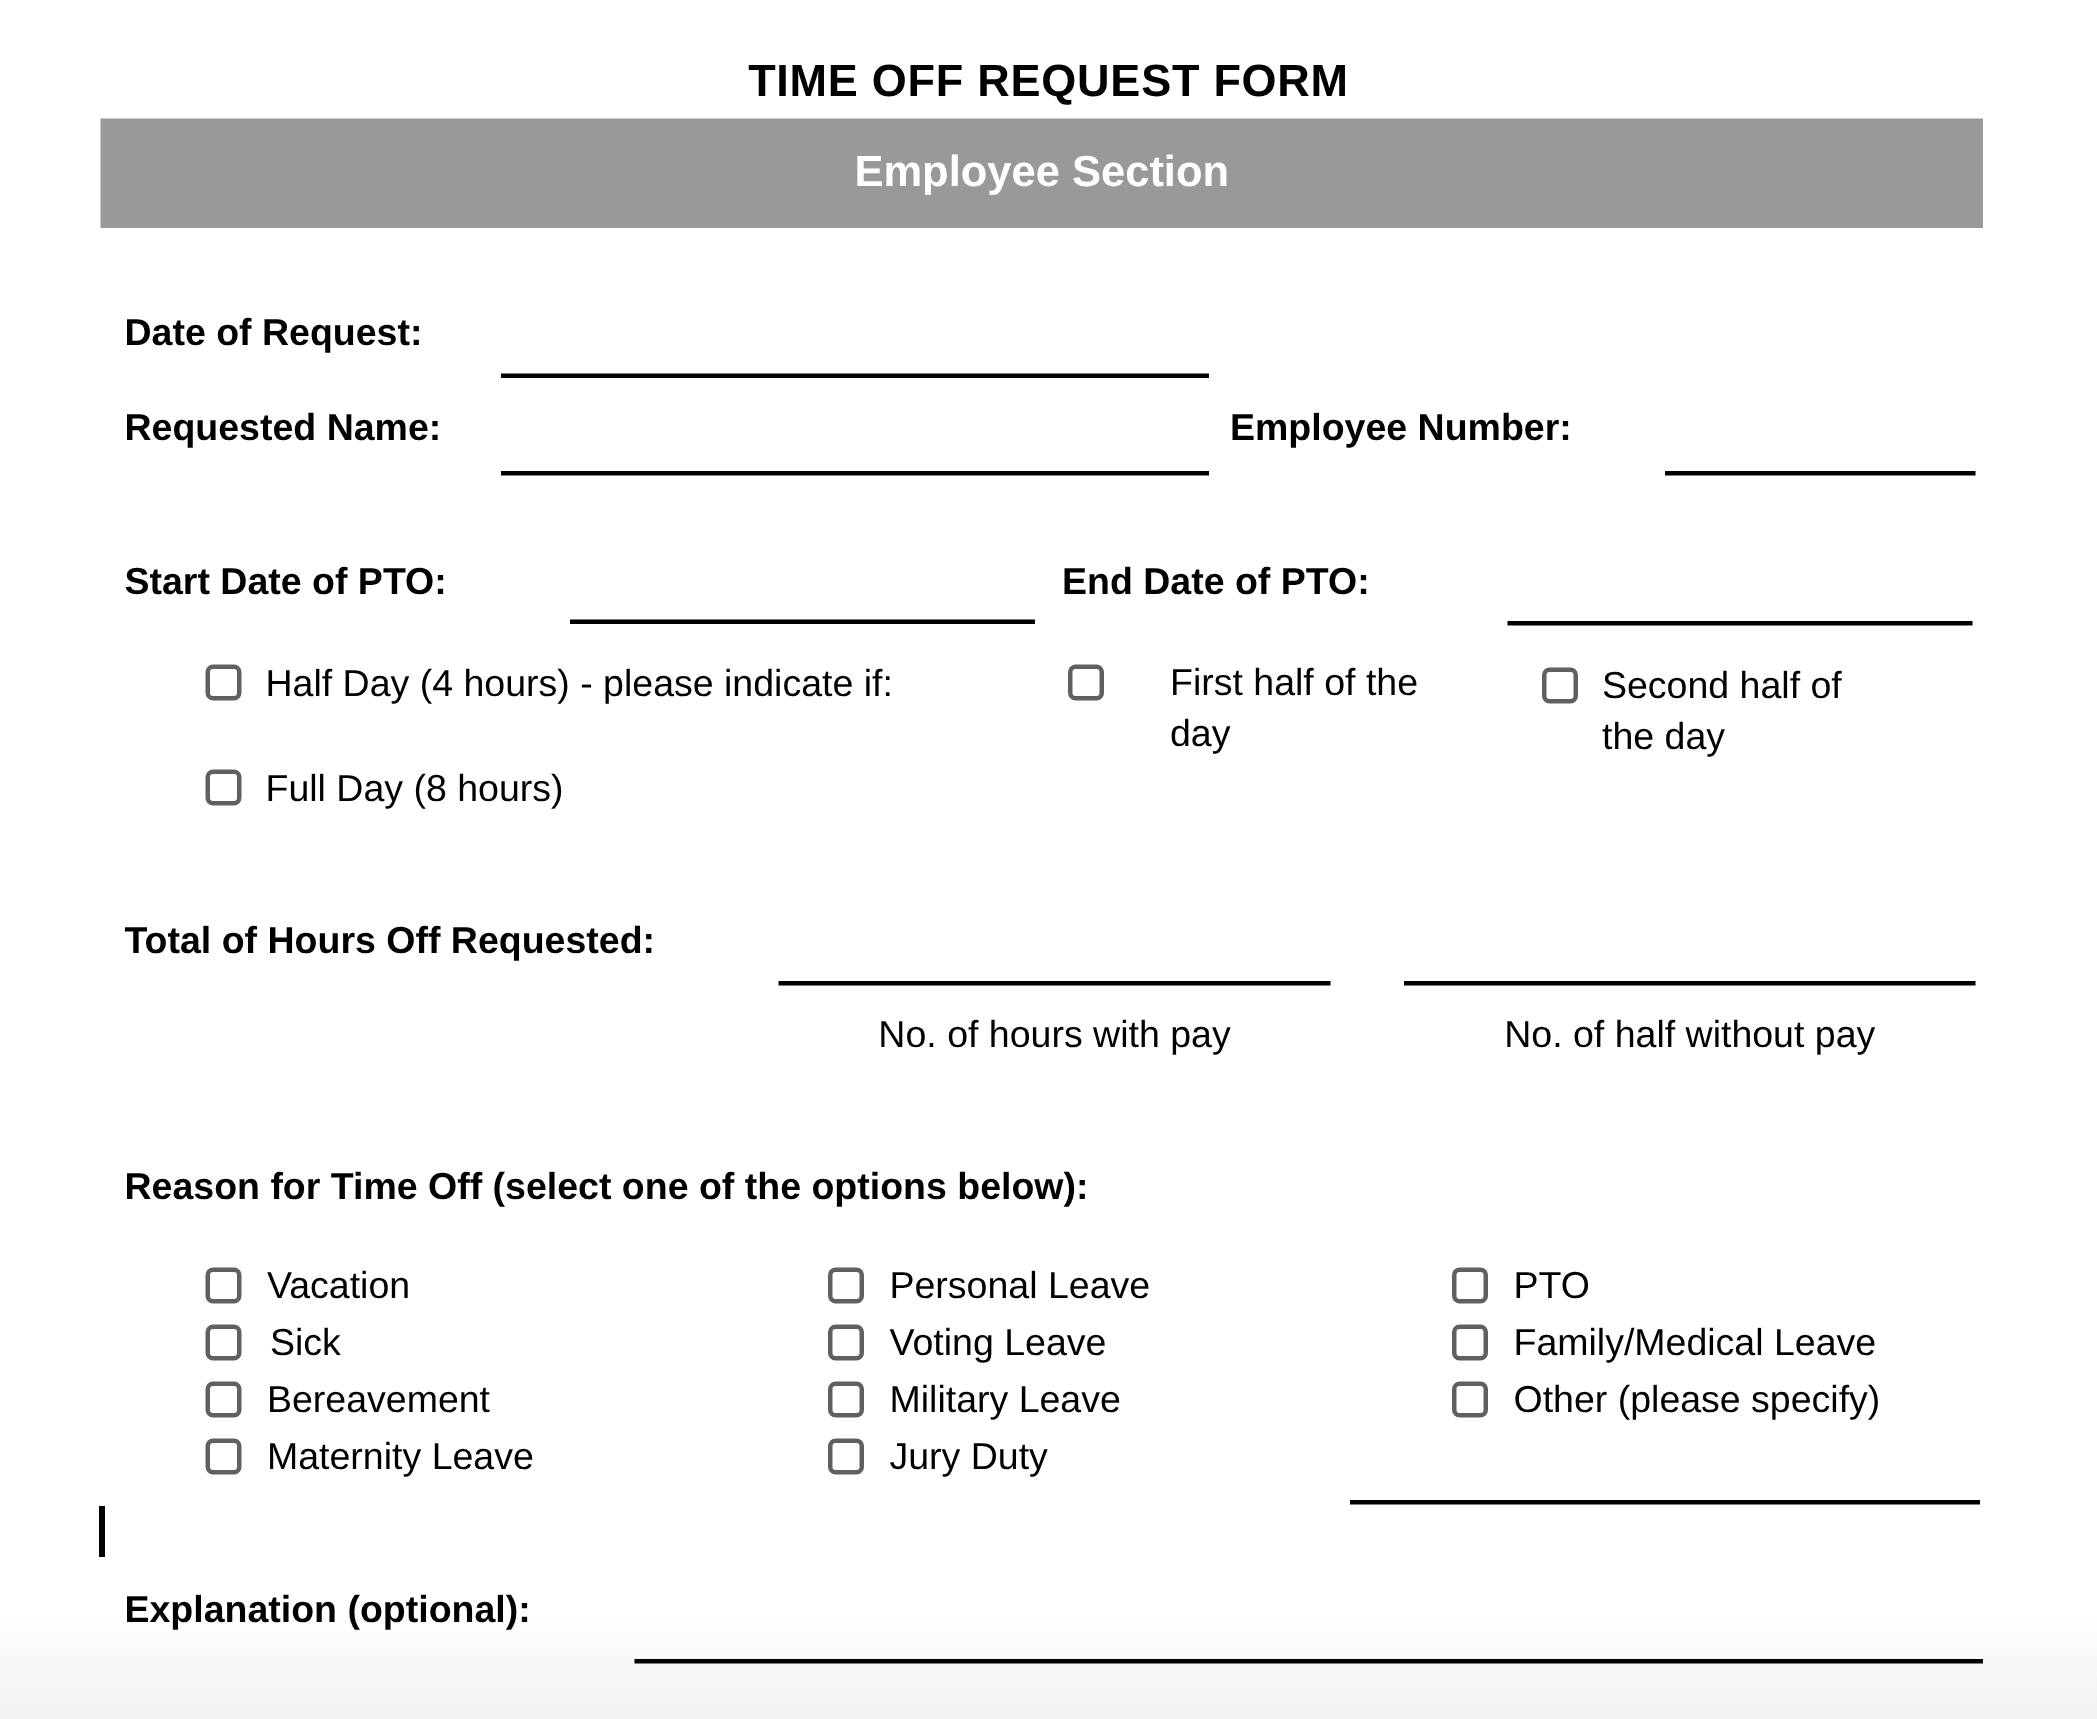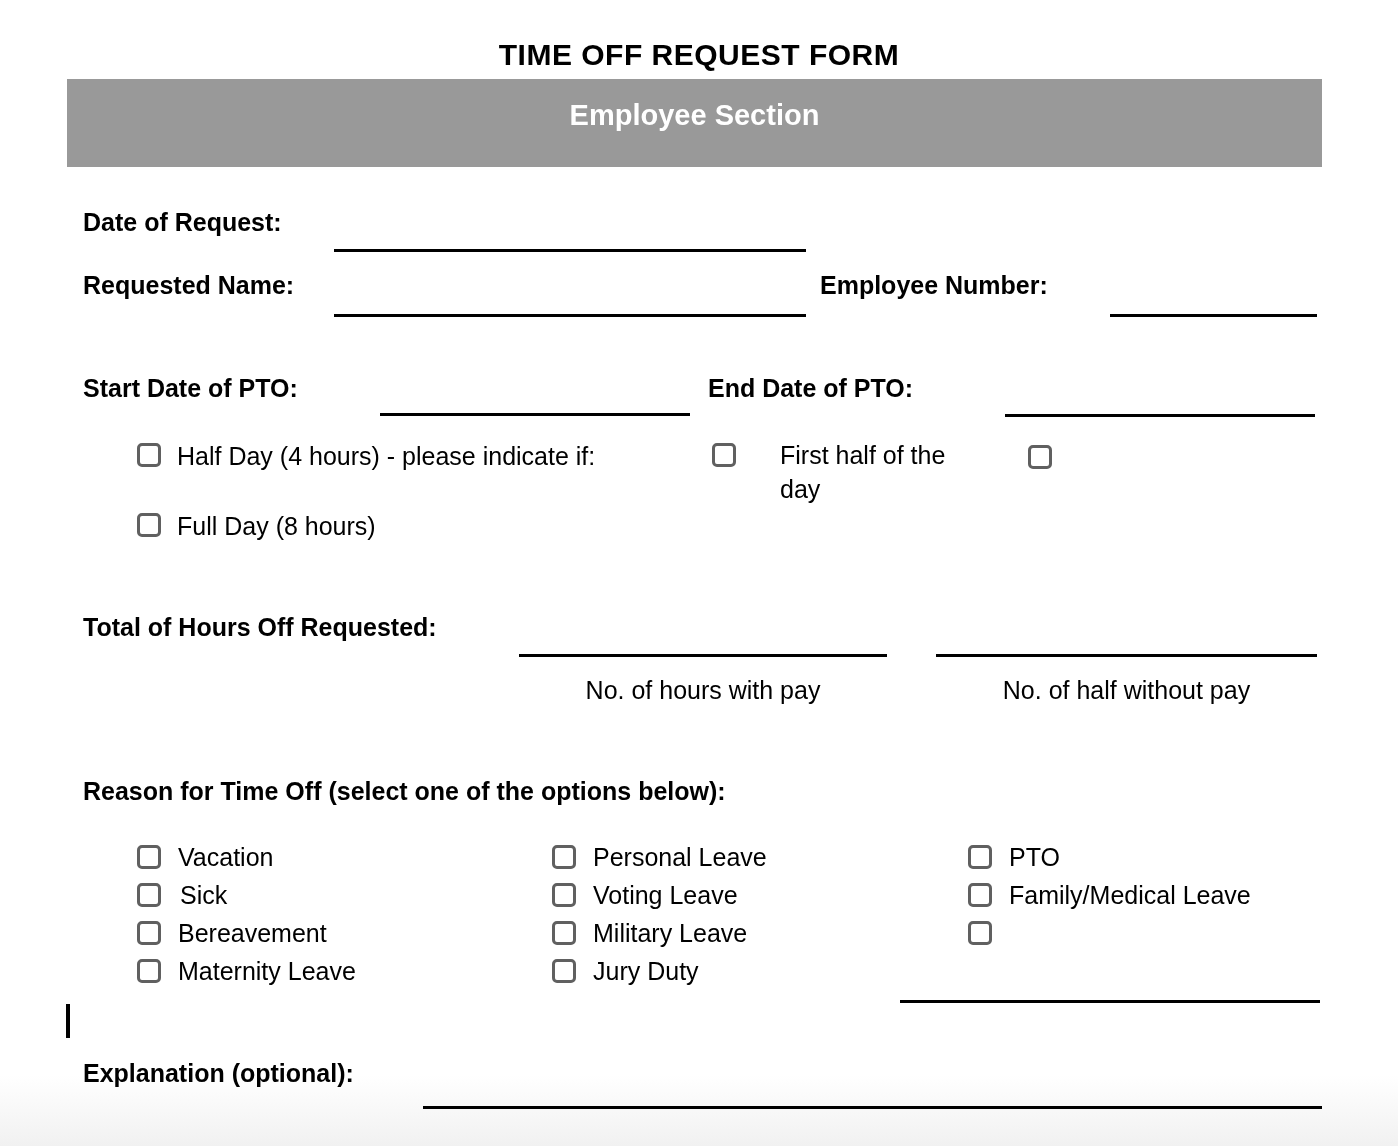--- a/index.html
+++ b/index.html
@@ -8,21 +8,21 @@
   .page {
     position:relative; width:1398px; height:1146px;
     background:#ffffff; overflow:hidden;
   }
   .abs { position:absolute; z-index:2; }
   .title {
     left:0; top:38px; width:1398px; text-align:center;
     font-size:30px; font-weight:700; letter-spacing:0.5px;
   }
   .section-bar {
-    left:67px; top:79px; width:1255px; height:88px;
+    left:67px; top:79px; width:1255px; height:73px;
     background:#999999; text-align:center; line-height:73px;
     font-size:29px; font-weight:700; color:#ffffff;
   }
   .lbl-b { font-size:25px; font-weight:700; line-height:30px; white-space:nowrap; }
   .lbl   { font-size:25px; font-weight:400; line-height:30px; white-space:nowrap; }
   .lbl-wrap { font-size:25px; font-weight:400; line-height:34px; white-space:normal; }
   .iline { height:0; border-bottom:3px solid #000000; }
   .cb {
     width:24px; height:24px; border:3px solid #606060; border-radius:5px;
     background:#ffffff; display:inline-block;
@@ -64,20 +64,21 @@
   <div class="abs lbl" style="left:1011px; top:383px;"></div>
   <div class="abs iline" style="left:1005px; top:414px; width:310px;"></div>
 
   <span class="abs cb" style="left:137px; top:443px;"></span>
   <div class="abs lbl" style="left:177px; top:441px;">Half Day (4 hours) - please indicate if:</div>
 
   <span class="abs cb" style="left:712px; top:443px;"></span>
   <div class="abs lbl-wrap" style="left:755px; top:438px; width:200px;margin-left:25px;">First half of the day</div>
 
   <span class="abs cb" style="left:1028px; top:445px;"></span>
+  <div class="abs lbl-wrap" style="left:1068px; top:440px; width:195px;">Second half of the day</div>
 
   <span class="abs cb" style="left:137px; top:513px;"></span>
   <div class="abs lbl" style="left:177px; top:511px;">Full Day (8 hours)</div>
 
   <div class="abs lbl-b" style="left:83px; top:612px;">Total of Hours Off Requested:</div>
 
   <div class="abs lbl center" style="left:519px; top:622px; width:368px;"></div>
   <div class="abs iline" style="left:519px; top:654px; width:368px;"></div>
   <div class="abs lbl center" style="left:519px; top:675px; width:368px;">No. of hours with pay</div>
 
@@ -103,20 +104,21 @@
   <span class="abs cb" style="left:552px; top:921px;"></span>
   <div class="abs lbl" style="left:593px; top:918px;">Military Leave</div>
   <span class="abs cb" style="left:552px; top:959px;"></span>
   <div class="abs lbl" style="left:593px; top:956px;">Jury Duty</div>
 
   <span class="abs cb" style="left:968px; top:845px;"></span>
   <div class="abs lbl" style="left:1009px; top:842px;">PTO</div>
   <span class="abs cb" style="left:968px; top:883px;"></span>
   <div class="abs lbl" style="left:1009px; top:880px;">Family/Medical Leave</div>
   <span class="abs cb" style="left:968px; top:921px;"></span>
+  <div class="abs lbl" style="left:1009px; top:918px;">Other (please specify)</div>
 
   <div class="abs lbl" style="left:906px; top:968px;"></div>
   <div class="abs iline" style="left:900px; top:1000px; width:420px;"></div>
 
   <div class="abs cursor" style="left:66px; top:1004px;"></div>
 
   <div class="abs lbl-b" style="left:83px; top:1058px;">Explanation (optional):</div>
   <div class="abs lbl" style="left:429px; top:1074px;"></div>
   <div class="abs iline" style="left:423px; top:1106px; width:899px;"></div>
 

